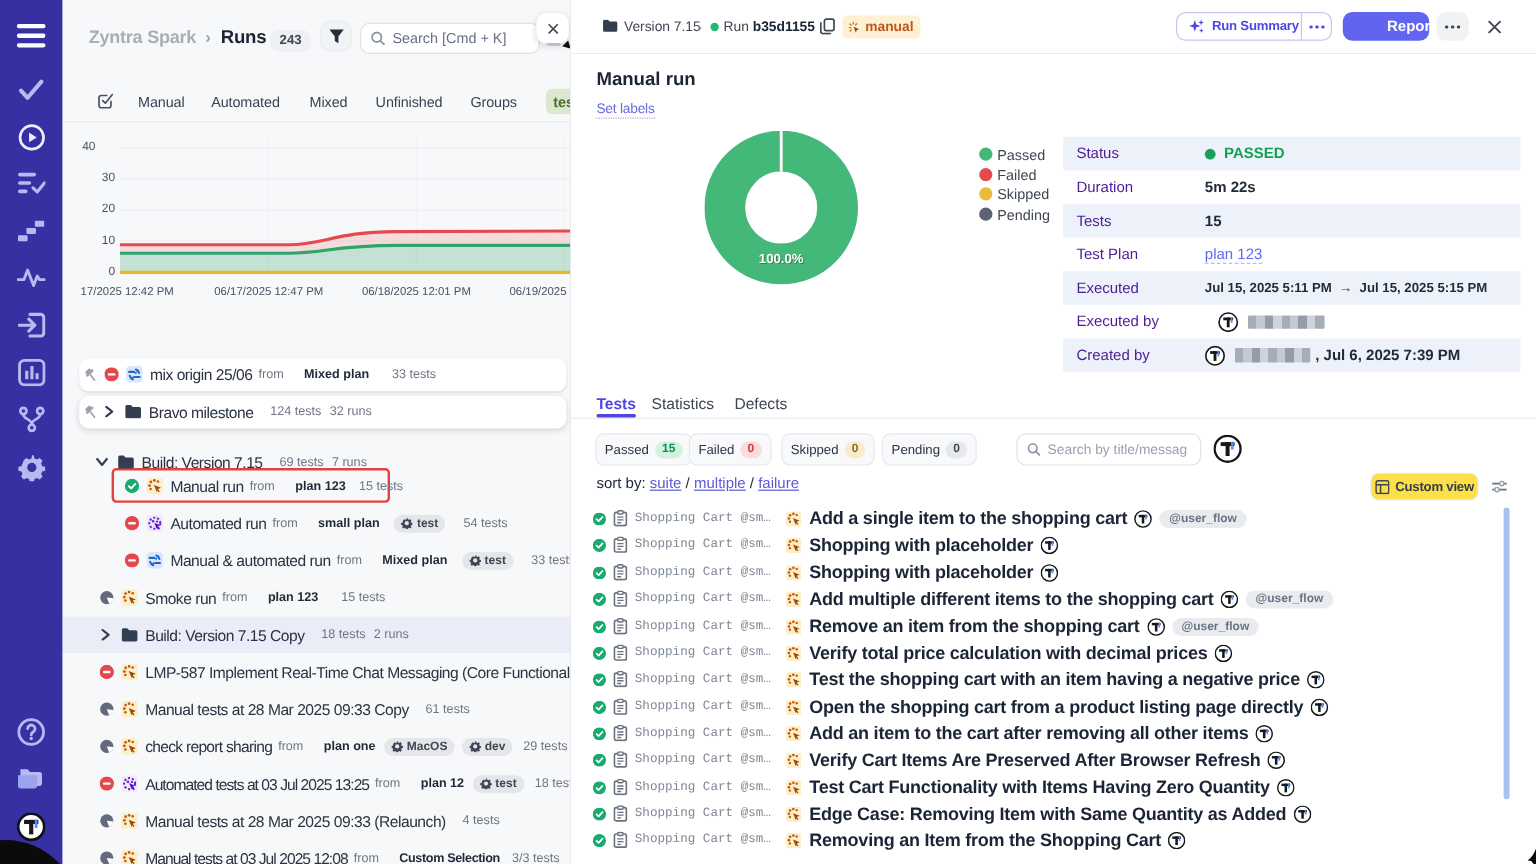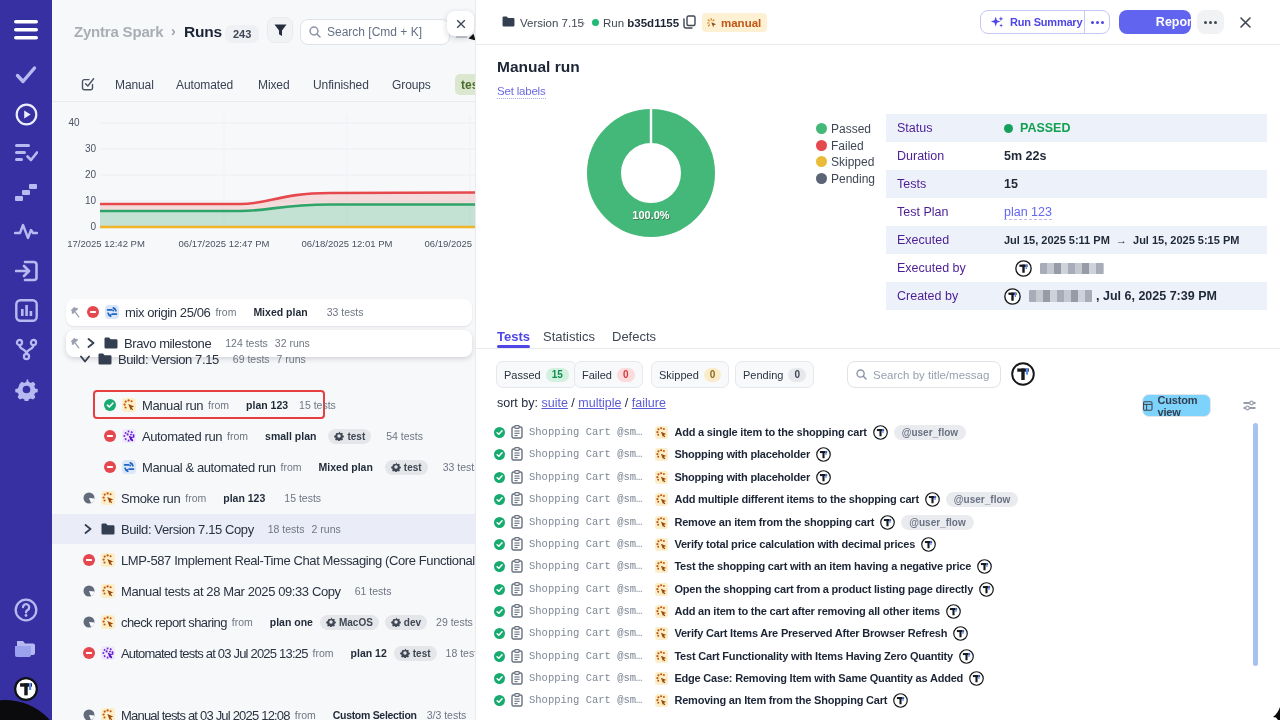--- a/index.html
+++ b/index.html
@@ -24,21 +24,21 @@
   .card{ position:absolute; left:14px; width:406px; height:27px; background:#fff; border-radius:8px; box-shadow:0 1px 3px rgba(16,24,40,.12); }
   
   #rp { position:absolute; left:476px; top:0; width:804px; height:720px; background:#fff; overflow:hidden; }
   .bc { font-size:12.5px; color:#3f4754; }
   .btn { position:absolute; display:flex; align-items:center; justify-content:center; border-radius:8px; font-size:12.5px; }
   .tablab { font-size:13px; color:#3f4754; }
   .chip { position:absolute; top:361px; height:27px; display:flex; align-items:center; gap:5px; background:#f8f9fa; border:1px solid #e6e8ec; border-radius:7px; padding:0 7px; font-size:11px; color:#2a3342; font-weight:500;}
   .cbadge { border-radius:8px; font-size:10px; padding:1.5px 6px; font-weight:600; }
   .trow { position:absolute; display:flex; align-items:center; gap:6px; height:20px; white-space:nowrap;}
   .mono { font-family:"Liberation Mono", monospace; font-size:10.5px; color:#7e8795; }
-  .ttl  { font-size:11px; font-weight:bold; color:#1c2536; letter-spacing:-0.2px;}
+  .ttl  { font-size:15px; font-weight:bold; color:#1c2536; letter-spacing:-0.2px;}
   .uflow{ background:#e9ebef; color:#697283; font-size:10px; border-radius:9px; padding:2px 8px; font-weight:600;}
   .tbl-row { position:absolute; width:381px; height:28px; display:flex; align-items:center; }
   .tbl-lab { width:118px; padding-left:11px; font-size:12.5px; color:#4c1d95; }
   .tbl-val { font-size:12.5px; color:#1f2937; font-weight:600; display:flex; align-items:center;}
   .redact { display:inline-block; height:11px; border-radius:1px;
     background:repeating-linear-gradient(90deg,#a7adb8 0 7px,#c3c8d1 7px 14px,#959ba7 14px 21px,#ced2da 21px 28px); }
 </style></head>
 <body>
 <div id="stage">
   <svg width="0" height="0" style="position:absolute;">
@@ -215,21 +215,21 @@
       <svg width="8" height="10" viewBox="0 0 8 10" style="margin-right:9px;">
           <use href="#i-chevr"></use>
         </svg>
       <svg width="14" height="12" viewBox="0 0 14 12" style="margin-right:6px;">
           <use href="#i-folder"></use>
         </svg>
       <span class="rt">Bravo milestone</span>
         <span class="cnt">124 tests</span>
         <span class="cnt" style="margin-left:7px;">32 runs</span>
     </div>
-    <div class="row" style="left:28px; top:345px;">
+    <div class="row" style="left:28px; top:371px;">
       <svg width="10" height="8" viewBox="0 0 10 8" style="margin-right:8px;">
           <use href="#i-chevd"></use>
         </svg>
       <svg width="14" height="12" viewBox="0 0 14 12" style="margin-right:6px;">
           <use href="#i-folder"></use>
         </svg>
       <span class="rt">Build: Version 7.15</span>
         <span class="cnt">69 tests</span>
         <span class="cnt" style="margin-left:7px;">7 runs</span>
     </div>
@@ -342,20 +342,30 @@
       <svg width="14" height="14" viewBox="0 0 14 14" style="margin-right:6px;">
           <use href="#i-autom"></use>
         </svg>
       <span class="rt" style="letter-spacing:-0.8px;">Automated tests at 03 Jul 2025 13:25</span>
         <span class="meta">from</span>
         <span class="plan" style="margin-right:5px;">plan 12</span>
       <span class="pill" style="margin-right:4px;"><svg width="10" height="10" viewBox="0 0 24 24">
             <use href="#i-gear"></use>
           </svg>test</span>
         <span class="cnt" style="margin-left:5px;">18 tests</span>
+    </div>
+    <div class="row" style="left:31px; top:670px;">
+      <svg width="12" height="12" viewBox="0 0 12 12" style="margin-right:6px;">
+          <use href="#i-halfc"></use>
+        </svg>
+      <svg width="14" height="14" viewBox="0 0 14 14" style="margin-right:6px;">
+          <use href="#i-sparkle"></use>
+        </svg>
+      <span class="rt">Manual tests at 28 Mar 2025 09:33 (Relaunch)</span>
+        <span class="cnt">4 tests</span>
     </div>
     <div class="row" style="left:31px; top:701px;">
       <svg width="12" height="12" viewBox="0 0 12 12" style="margin-right:6px;">
           <use href="#i-halfc"></use>
         </svg>
       <svg width="14" height="14" viewBox="0 0 14 14" style="margin-right:6px;">
           <use href="#i-sparkle"></use>
         </svg>
       <span class="rt" style="letter-spacing:-0.8px;">Manual tests at 03 Jul 2025 12:08</span>
         <span class="meta">from</span>
@@ -508,21 +518,21 @@
       <span style="font-size:11.5px; color:#98a1b0; white-space:nowrap; overflow:hidden;">Search by title/messag</span>
     </div>
     <div class="abs" style="left:535px; top:362px;"><svg width="24" height="24" viewBox="0 0 20 20">
           <use href="#i-tava"></use>
         </svg></div>
 
     <div class="abs" style="left:21px; top:396px; font-size:12.5px; color:#1c2536;">sort by:
       <span style="color:#5b5bd6; text-decoration:underline;">suite</span> /
       <span style="color:#5b5bd6; text-decoration:underline;">multiple</span> /
       <span style="color:#5b5bd6; text-decoration:underline;">failure</span></div>
-    <div class="abs" style="left:666px; top:394px; width:69px; height:23px; border:1px solid #e3e6ea; border-radius:7px; background:#7dd3fc; display:flex; align-items:center; justify-content:center; gap:5px;">
+    <div class="abs" style="left:666px; top:394px; width:90px; height:23px; border:1px solid #e3e6ea; border-radius:7px; background:#fde047; display:flex; align-items:center; justify-content:center; gap:5px;">
       <svg width="12" height="12" viewBox="0 0 12 12">
           <rect x="0.7" y="0.7" width="10.6" height="10.6" rx="1.5" fill="none" stroke="#3f4754" stroke-width="1.3"></rect>
           <line x1="0.7" y1="4" x2="11.3" y2="4" stroke="#3f4754" stroke-width="1.3"></line>
           <line x1="4.5" y1="4" x2="4.5" y2="11" stroke="#3f4754" stroke-width="1.3"></line>
         </svg>
       <span style="font-size:11px; font-weight:600; color:#333d4d; letter-spacing:-0.2px;">Custom view</span>
     </div>
     <svg class="abs" style="left:767px; top:399px;" width="13" height="13" viewBox="0 0 13 13">
       <line x1="0.5" y1="4" x2="12.5" y2="4" stroke="#69717f" stroke-width="1.4"></line>
       <line x1="0.5" y1="9" x2="12.5" y2="9" stroke="#69717f" stroke-width="1.4"></line>

